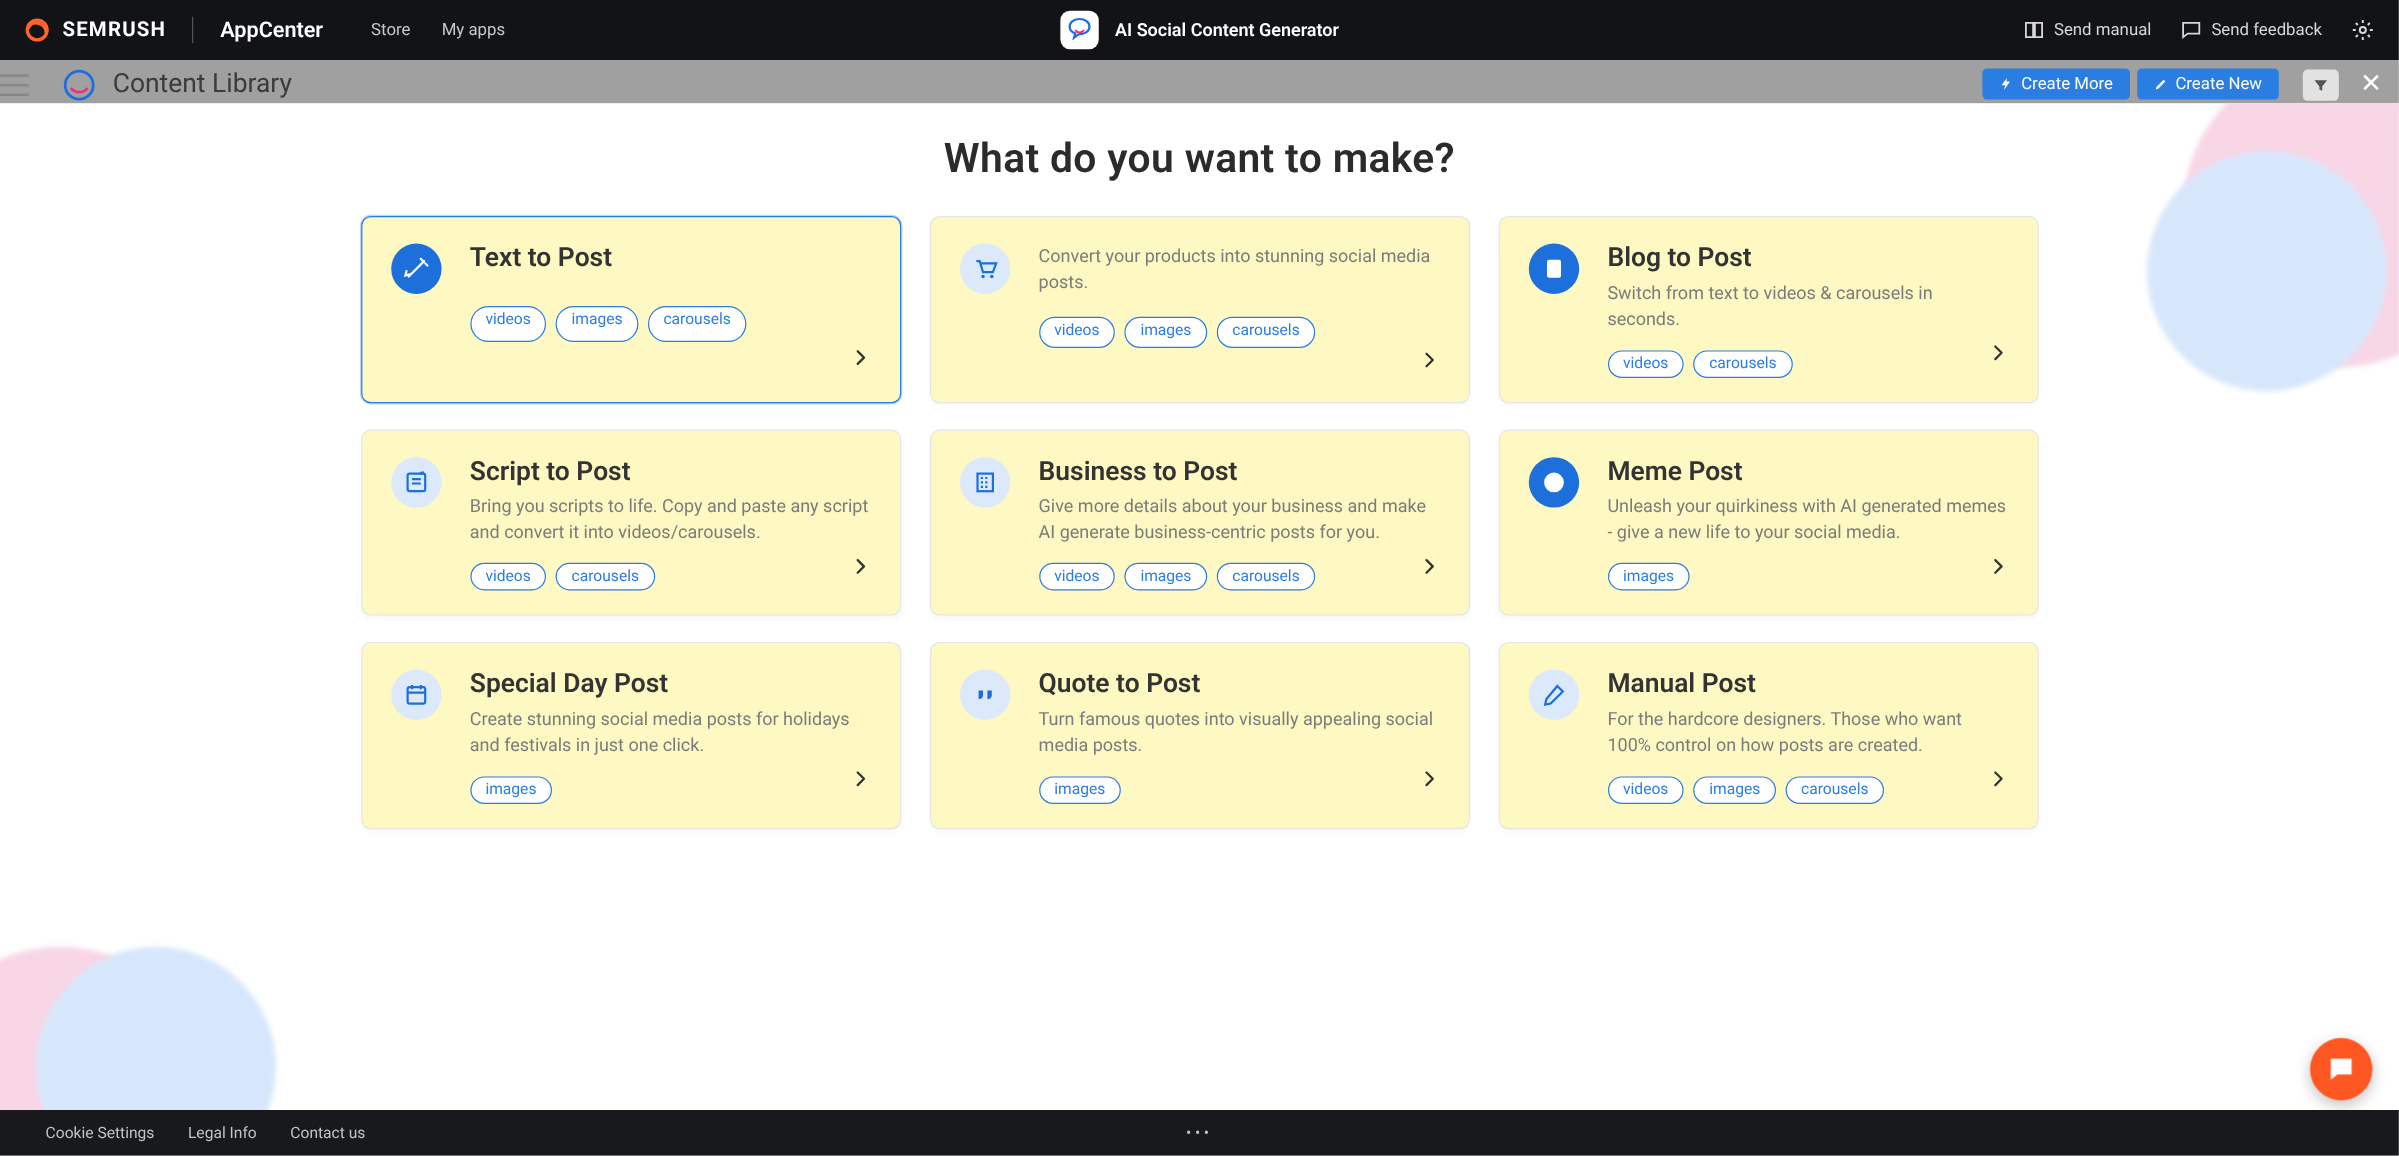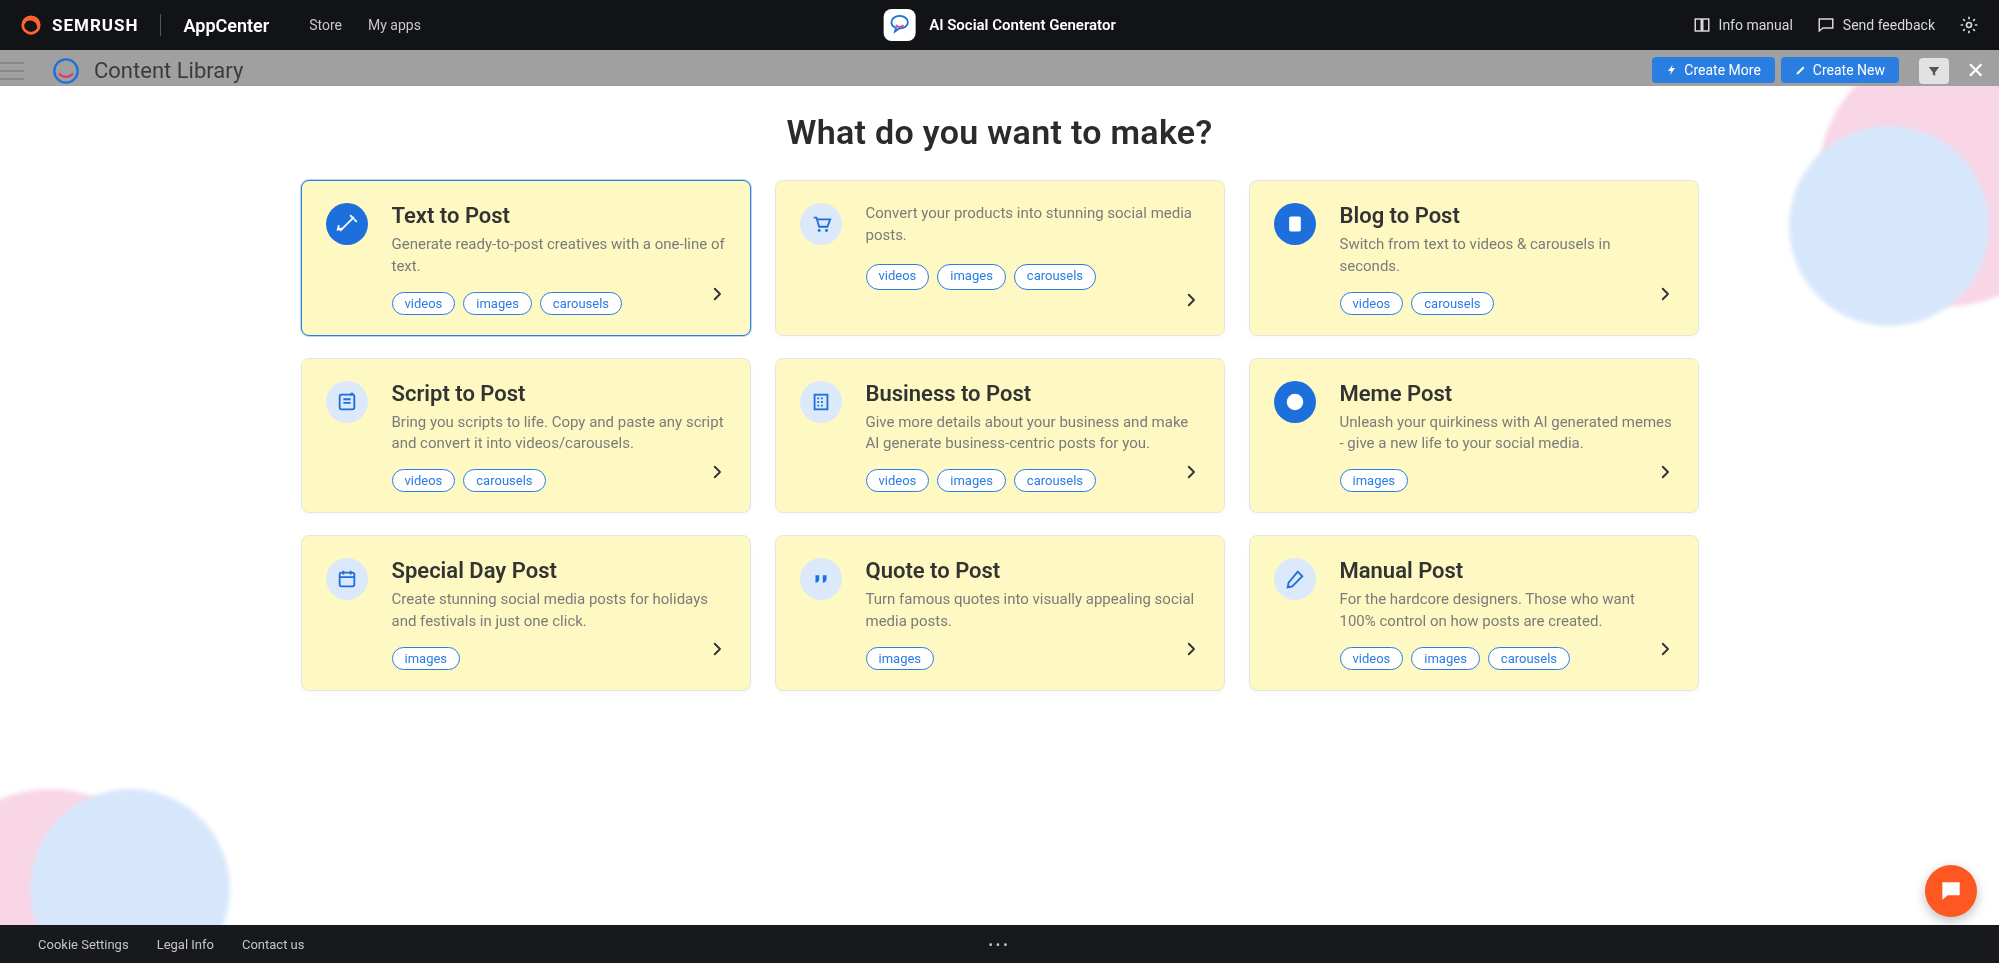--- a/index.html
+++ b/index.html
@@ -136,21 +136,21 @@
           <path d="M8 12c2 3 6 3 8 0" fill="none" stroke="#e4357c" stroke-width="2"></path>
         </svg>
     </div>
     <span class="app-title">AI Social Content Generator</span>
   </div>
   <div class="header-right">
     <div class="hr-item">
       <svg width="18" height="18" viewBox="0 0 24 24">
           <path d="M3 4h8v16H3zM13 4h8v16h-8z" fill="none" stroke="#d8d8d8" stroke-width="2"></path>
         </svg>
-      <span>Info manual</span>
+      <span>Send manual</span>
     </div>
     <div class="hr-item">
       <svg width="18" height="18" viewBox="0 0 24 24">
           <path d="M3 4h18v12H8l-5 4z" fill="none" stroke="#d8d8d8" stroke-width="2"></path>
         </svg>
       <span>Send feedback</span>
     </div>
     <svg width="20" height="20" viewBox="0 0 24 24">
         <circle cx="12" cy="12" r="3" fill="none" stroke="#d8d8d8" stroke-width="2"></circle>
         <path d="M12 2v3M12 19v3M2 12h3M19 12h3M5 5l2 2M17 17l2 2M19 5l-2 2M5 19l2-2" stroke="#d8d8d8" stroke-width="2"></path>
@@ -201,21 +201,20 @@
   <h1 class="modal-title">What do you want to make?</h1>
 
   <div class="cards-wrap" id="cards-wrap">
       <div class="card selected">
         <div class="icon-bubble icon-solid">
           <svg width="22" height="22" viewBox="0 0 24 24">
             <path d="M5 19L19 5M16 3l2 2M20 7l2 2M3 14l-1 4 4-1" stroke="#fff" stroke-width="2" fill="none" stroke-linecap="round"></path>
           </svg>
         </div>
         <h3>Text to Post</h3>
-        <p class="desc">Generate ready-to-post creatives with a one-line of text.</p>
         <div class="tags">
           <span class="tag">videos</span>
           <span class="tag">images</span>
           <span class="tag">carousels</span>
         </div>
         <div class="chev"><svg width="18" height="18" viewBox="0 0 24 24">
             <path d="M9 5l7 7-7 7" fill="none" stroke="#333" stroke-width="2.5" stroke-linecap="round" stroke-linejoin="round"></path>
           </svg></div>
       </div>
       <div class="card">

